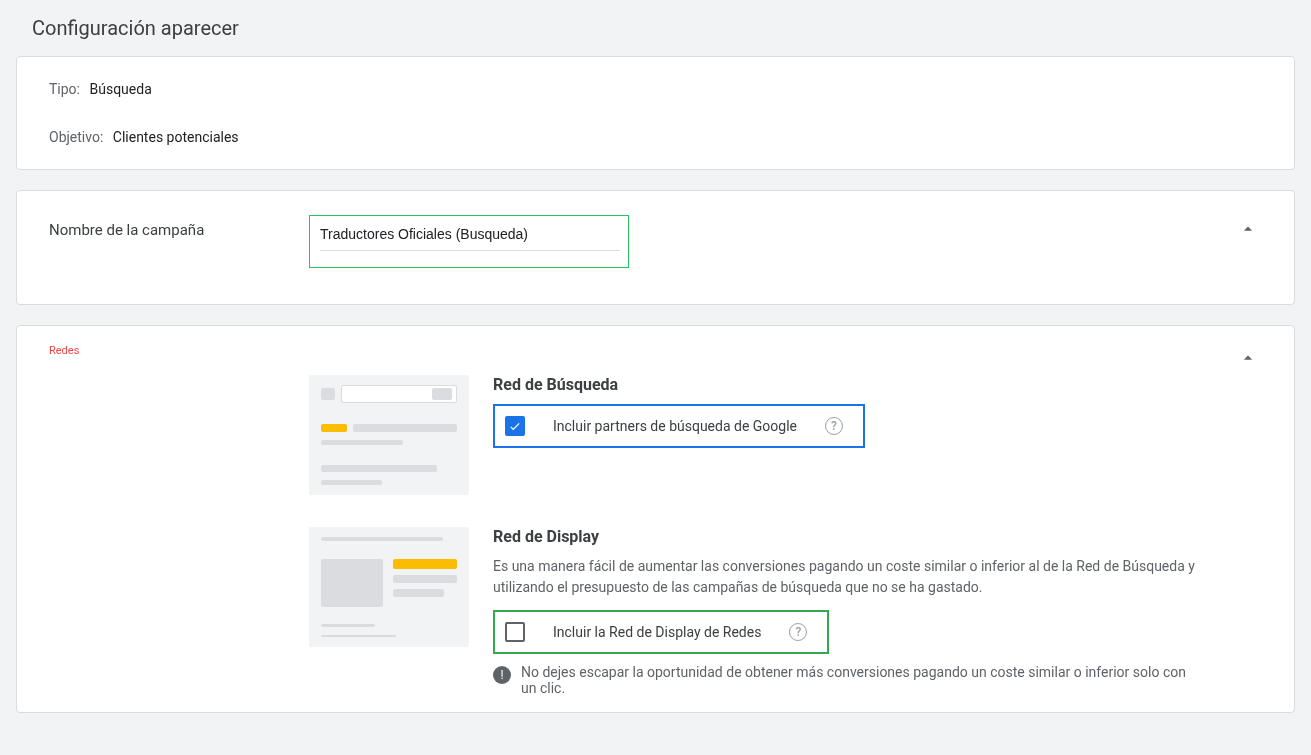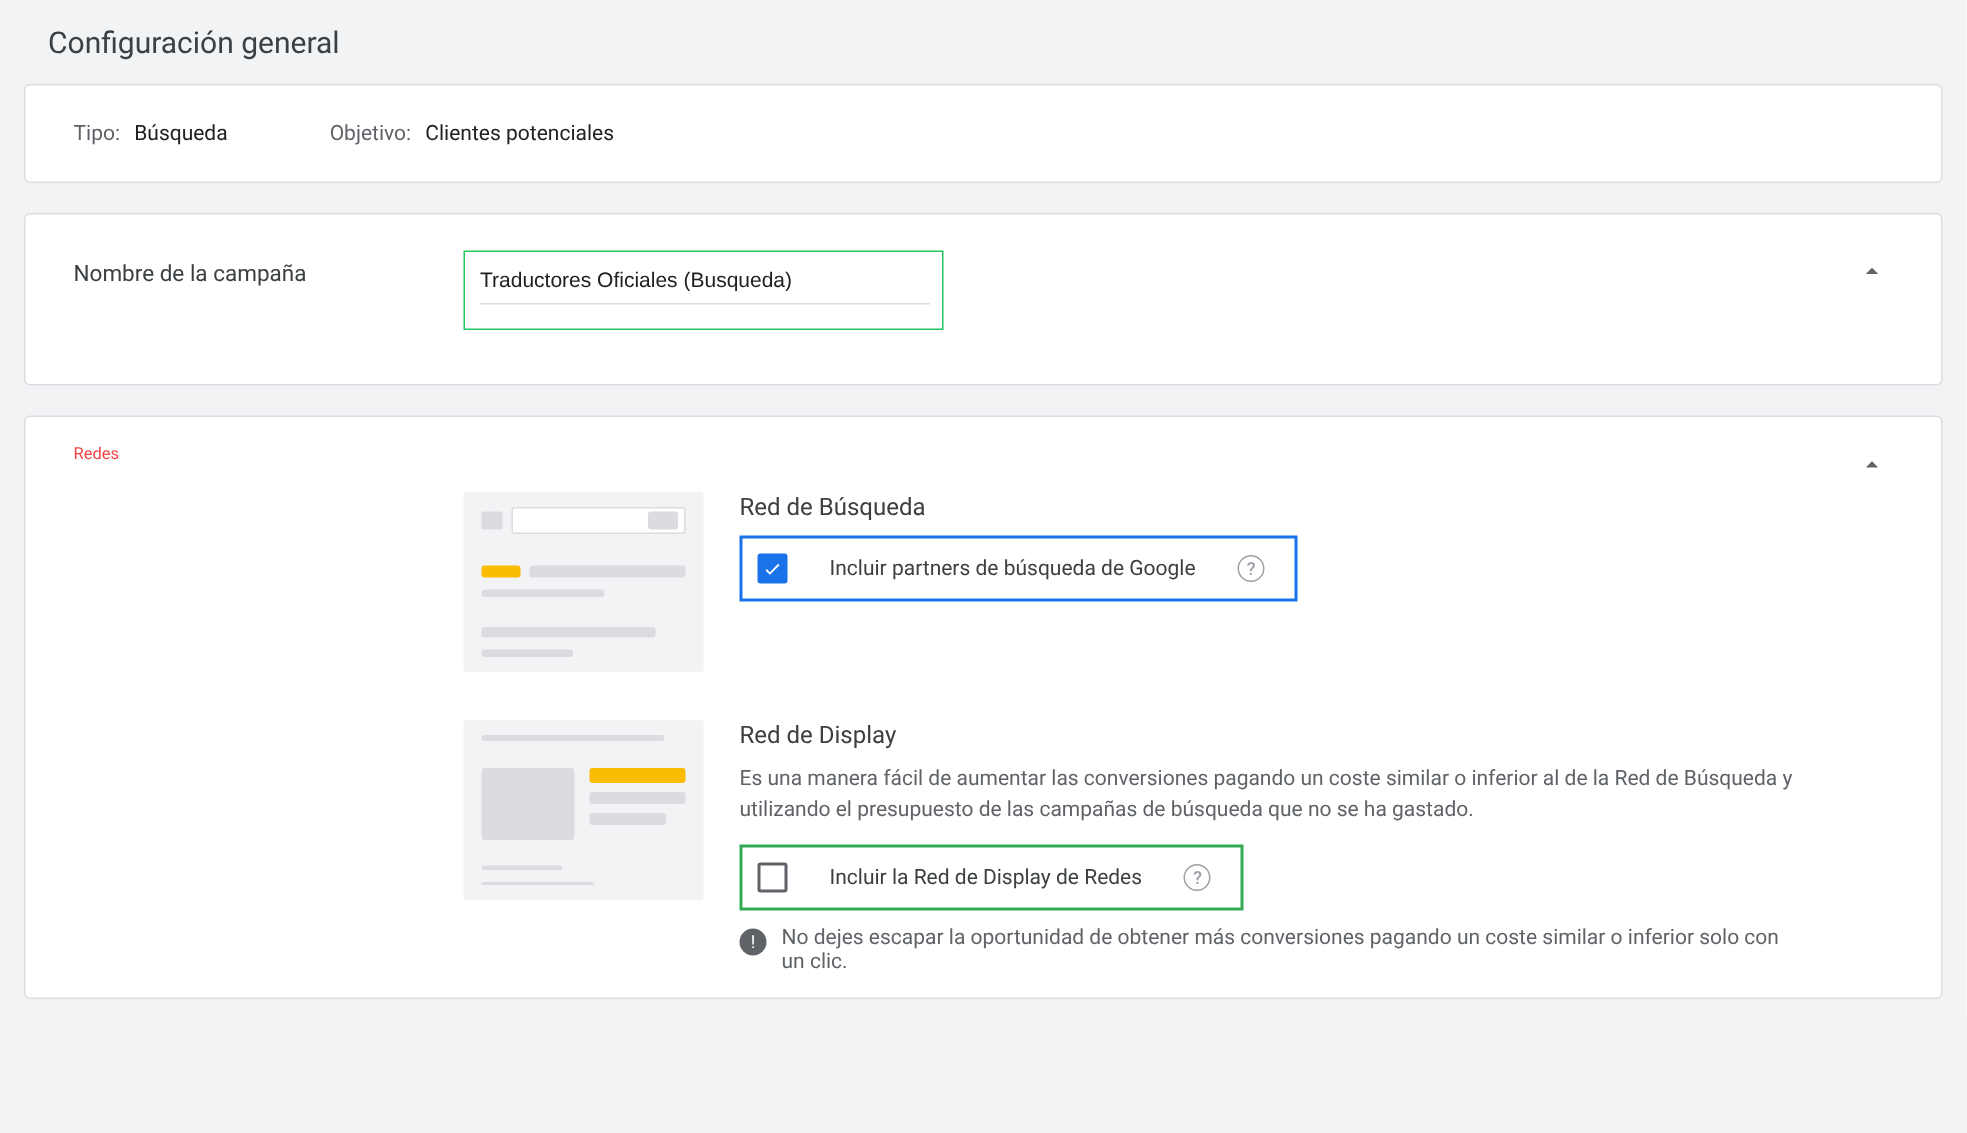--- a/index.html
+++ b/index.html
@@ -20,21 +20,21 @@
   background: #fff;
   border: 1px solid #dadce0;
   border-radius: 4px;
   margin-bottom: 20px;
 }
 .card-row {
   padding: 24px 32px;
   display: flex;
   align-items: center;
 }
-.readonly-pair { display: flex; gap: 68px; flex-wrap: wrap; }
+.readonly-pair { display: flex; gap: 32px; flex-wrap: wrap; flex-direction: column; }
 .readonly-pair .label { color: #5f6368; margin-right: 6px; }
 .readonly-pair .value { color: #202124; }
 
 .card-header {
   display: flex;
   align-items: flex-start;
   padding: 24px 32px 8px;
 }
 .card-header .section-label {
   width: 260px;
@@ -94,21 +94,21 @@
   height: 18px; background:#fff; border:1px solid #dadce0; border-radius:2px;
   display:flex; align-items:center; justify-content:flex-end; padding:0 4px;
 }
 .thumb .magnify {
   width:20px; height:12px; background:#dadce0; border-radius:2px;
 }
 .net-text { flex: 1; max-width: 720px; }
 .net-title {
   font-size: 16px;
   color: #3c4043;
-  font-weight: 400;
+  font-weight: 700;
   margin-bottom: 10px;
 }
 .net-desc { color: #5f6368; line-height: 1.5; margin-bottom: 12px; }
 .check-line {
   display: inline-flex;
   align-items: center;
   gap: 28px;
   padding: 10px 20px 10px 10px;
 }
 .hl-blue { border: 2px solid #1a73e8; }
@@ -136,21 +136,21 @@
   margin-top:2px;
 }
 .networks-head-row{display:flex;align-items:flex-start;padding:18px 32px 0}
 .networks-head-row .section-label{width:260px;color:#ef4444;font-size:11px}
 .networks-head-row .spacer{flex:1}
 </style>
 </head>
 <body>
 
 <div class="page">
-  <div class="page-title">Configuración general</div>
+  <div class="page-title">Configuración aparecer</div>
 
   <div class="card">
     <div class="card-row">
       <div class="readonly-pair">
         <div>
           <span class="label">Tipo:</span>
           <span class="value">Búsqueda</span>
         </div>
         <div>
           <span class="label">Objetivo:</span>

